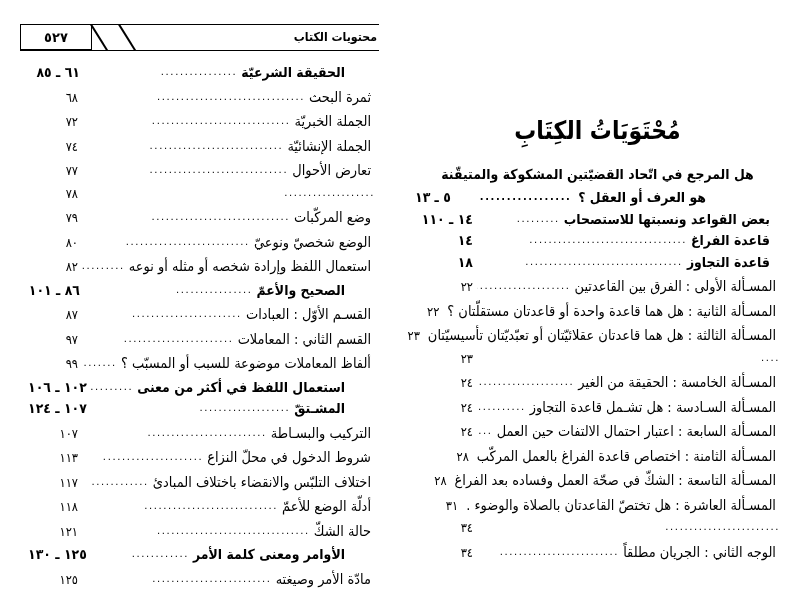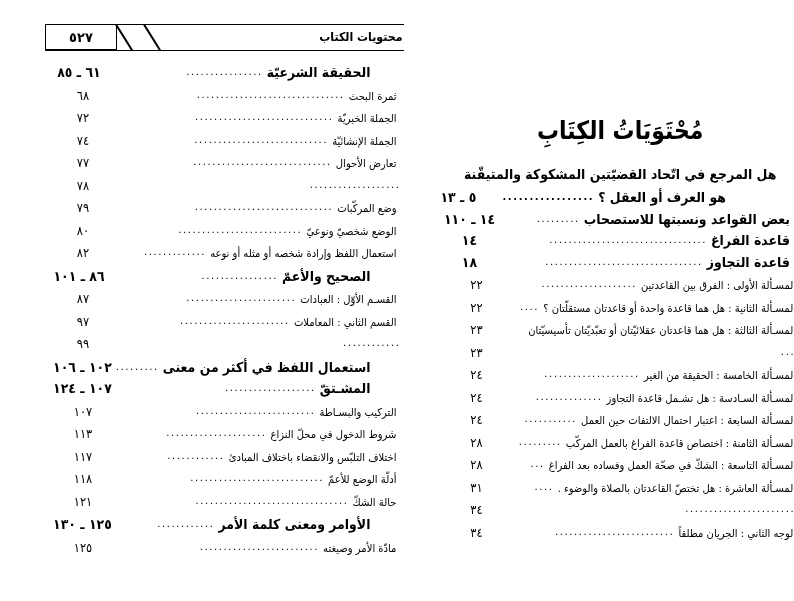--- a/index.html
+++ b/index.html
@@ -23,21 +23,21 @@
     inset: 0;
     display: flex;
     flex-direction: row-reverse; 
   }
   .page {
     position: relative;
     width: 50%;
     height: 100%;
     box-sizing: border-box;
   }
-  .page-right { padding: 0 18px 0 6px; margin-left: 39px; }
+  .page-right { padding: 0 18px 0 20px; }
   .page-left  { padding: 0 10px 0 14px; }
 
   
   .runhead {
     position: relative;
     height: 46px;
     margin-top: 12px;
   }
   .runhead .rule-top {
     position: absolute;
@@ -105,38 +105,38 @@
   }
   .entry {
     display: flex;
     align-items: baseline;
     direction: rtl;
     line-height: 1;
     white-space: nowrap;
   }
   .entry .etitle {
     flex: 0 0 auto;
-    font-size: 10px;
+    font-size: 13px;
     transform: scaleY(1.1);
     transform-origin: center right;
   }
   .entry .leader {
     flex: 1 1 auto;
     overflow: hidden;
     margin: 0 4px;
     font-size: 10px;
     letter-spacing: 1.6px;
     color: #000;
     position: relative;
     top: -2px;
   }
   .entry .epage {
     flex: 0 0 auto;
     font-size: 11.5px;
-    text-align: center;
+    text-align: right;
     min-width: 26px;
     transform: scaleY(1.1);
   }
 
   
   .entry.section .etitle,
   .entry.section .epage {
     font-weight: bold;
     font-size: 12.5px;
   }
@@ -278,20 +278,21 @@
           <span class="etitle">القسـم الأوّل : العبادات</span>
           <span class="leader">.......................</span>
           <span class="epage">٨٧</span>
         </div>
         <div class="entry sub">
           <span class="etitle">القسم الثاني : المعاملات</span>
           <span class="leader">.......................</span>
           <span class="epage">٩٧</span>
         </div>
         <div class="entry sub">
+          <span class="etitle">ألفاظ المعاملات موضوعة للسبب أو المسبّب ؟</span>
           <span class="leader">............</span>
           <span class="epage">٩٩</span>
         </div>
         <div class="entry section">
           <span class="etitle">استعمال اللفظ في أكثر من معنى</span>
           <span class="leader">.........</span>
           <span class="epage">١٠٢ ـ ١٠٦</span>
         </div>
         <div class="entry section">
           <span class="etitle">المشـتقّ</span>

